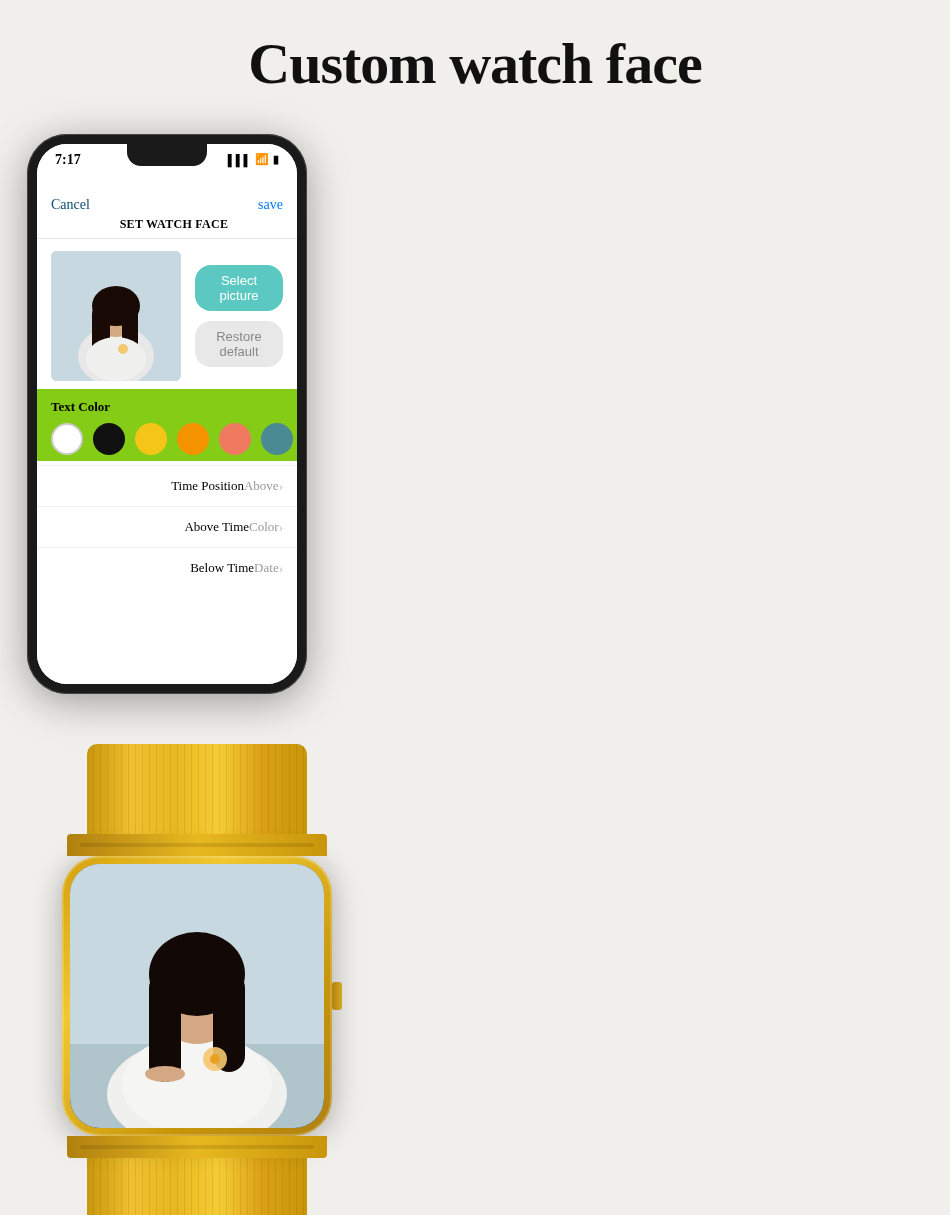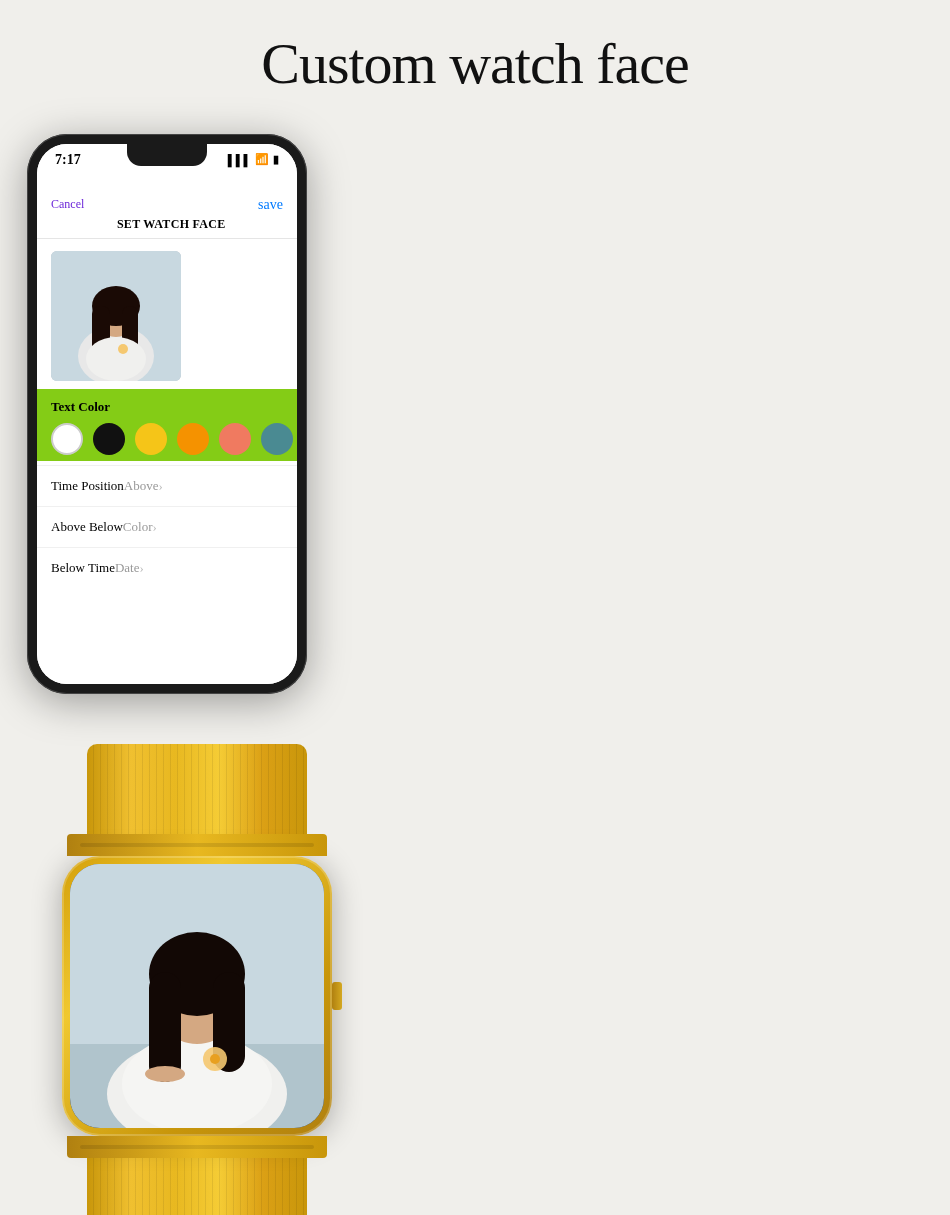--- a/index.html
+++ b/index.html
@@ -12,21 +12,21 @@
       position: relative;
     }
 
     
     .header {
       text-align: center;
       padding: 32px 60px 18px;
     }
     .header h1 {
       font-size: 58px;
-      font-weight: 400;
+      font-weight: 700;
       color: #111;
       letter-spacing: -1px;
       line-height: 1.1;
       text-align: center;
     }
     .header p {
       font-size: 18px;
       color: #333;
       line-height: 1.6;
       margin-top: 14px;
@@ -95,21 +95,21 @@
 
     
     .phone-nav {
       display: flex;
       justify-content: space-between;
       align-items: center;
       padding: 6px 14px;
       border-bottom: 1px solid #e5e5e5;
       background: #fff;
     }
-    .nav-cancel { color: #6d28d9; font-size: 12px; }
+    .nav-cancel { color: #0c4a6e; font-size: 14px; }
     .nav-title { font-size: 12px; font-weight: 700; color: #000; letter-spacing: 0.3px; margin-top: 39px; }
     .nav-save { color: #007aff; font-size: 14px; }
 
     
     .photo-section {
       display: flex;
       justify-content: flex-start;
       gap: 14px;
       padding: 12px 14px 8px;
       background: #fff;
@@ -182,21 +182,21 @@
     .color-dot.teal { background: #4a8a92; }
 
     
     .settings-rows {
       padding: 4px 0;
       background: #fff;
       flex: 1;
     }
     .settings-row {
       display: flex;
-      justify-content: flex-start;
+      justify-content: flex-end;
       align-items: center;
       padding: 12px 14px;
       border-top: 1px solid #f0f0f0;
     }
     .row-label { font-size: 13px; color: #000; }
     .row-value {
       display: flex;
       align-items: center;
       gap: 0;
       color: #999;
@@ -374,20 +374,24 @@
 
               <ellipse cx="65" cy="55" rx="24" ry="20" fill="#1a0a05"></ellipse>
               <rect x="41" y="55" width="18" height="55" rx="8" fill="#1a0a05"></rect>
               <rect x="71" y="55" width="16" height="50" rx="8" fill="#1a0a05"></rect>
 
               <ellipse cx="65" cy="108" rx="30" ry="22" fill="#f0f0ee"></ellipse>
 
               <circle cx="72" cy="98" r="5" fill="#f5c870"></circle>
             </svg>
           </div>
+          <div class="photo-buttons">
+            <button class="btn-select">Select picture</button>
+            <button class="btn-restore">Restore default</button>
+          </div>
         </div>
 
         <div class="text-color-section">
           <div class="section-label">Text Color</div>
           <div class="color-dots">
             <div class="color-dot white"></div>
             <div class="color-dot black"></div>
             <div class="color-dot yellow"></div>
             <div class="color-dot orange"></div>
             <div class="color-dot salmon"></div>
@@ -398,21 +402,21 @@
 
         <div class="settings-rows">
           <div class="settings-row">
             <span class="row-label">Time Position</span>
             <div class="row-value">
               <span>Above</span>
               <span class="chevron">›</span>
             </div>
           </div>
           <div class="settings-row">
-            <span class="row-label">Above Below</span>
+            <span class="row-label">Above Time</span>
             <div class="row-value">
               <span>Color</span>
               <span class="chevron">›</span>
             </div>
           </div>
           <div class="settings-row">
             <span class="row-label">Below Time</span>
             <div class="row-value">
               <span>Date</span>
               <span class="chevron">›</span>

